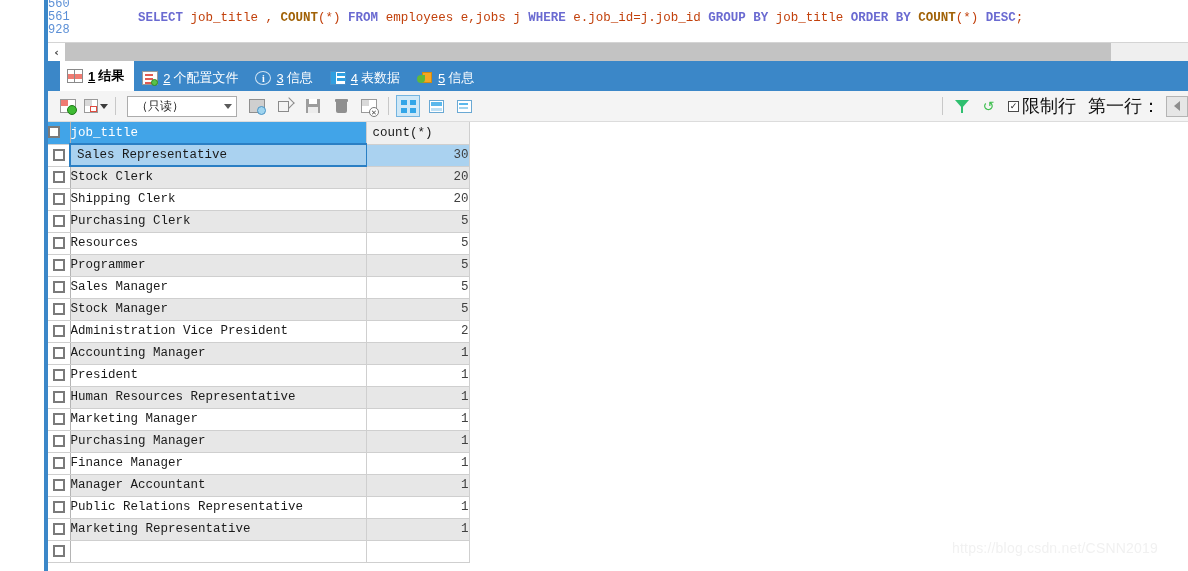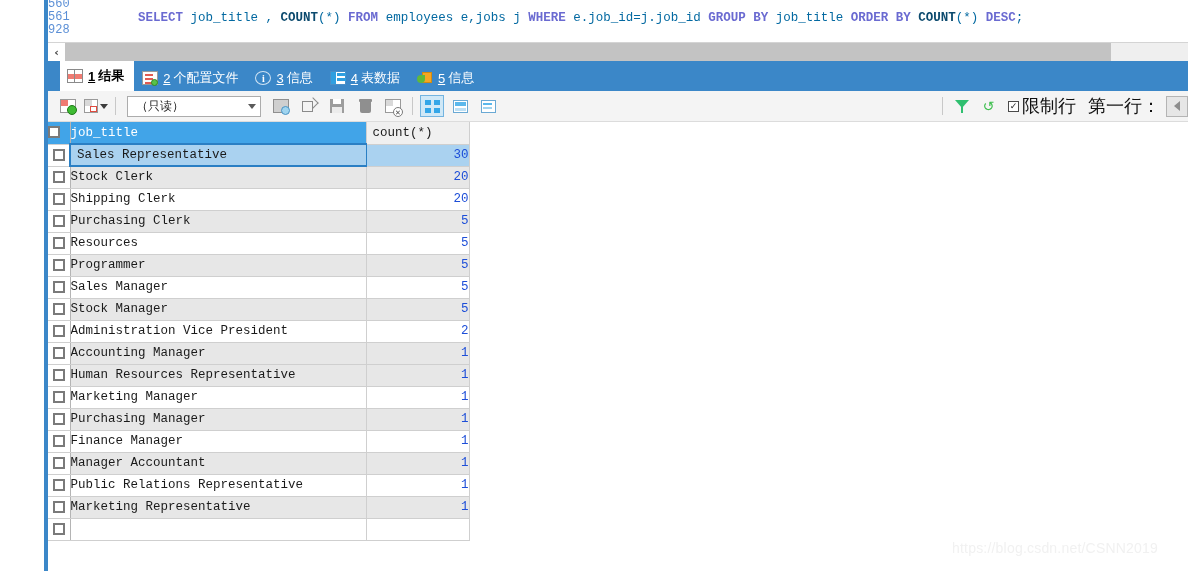--- a/index.html
+++ b/index.html
@@ -58,22 +58,22 @@
   .sqlline {
     position: absolute; left: 60px; top: 11px;
     white-space: pre;
     font-family: "Liberation Mono", "DejaVu Sans Mono", monospace;
     font-size: 12.5px;
     line-height: 14px;
     color: #111111;
     letter-spacing: 0px;
   }
   .kw   { color: #6a6ad1; font-weight: bold; }
-  .fn   { color: #0c4a6e; font-weight: bold; }
-  .plain{ color: #0369a1; font-family: Liberation Mono, monospace; }
+  .fn   { color: #a16207; font-weight: bold; }
+  .plain{ color: #c2410c; font-family: Liberation Mono, monospace; }
 
   
   .hscroll {
     position: absolute; left: 48px; top: 42px;
     width: 1140px; height: 19px;
     background: #efefef;
     border-top: 1px solid #d4d4d4;
     box-sizing: border-box;
   }
   .hscroll-btn {
@@ -252,21 +252,21 @@
     content:""; position:absolute; right:0px; bottom:0px;
     width:7px; height:6px; border:1.5px solid #e04b3f; box-sizing:border-box;
   }
   .caret-dn {
     width:0;height:0;border-left:4px solid transparent;
     border-right:4px solid transparent;border-top:5px solid #3c3c3c;
     margin-left:2px;
   }
 
   .ro-select {
-    width: 134px; height: 21px;
+    width: 110px; height: 21px;
     background: #ffffff;
     border: 1px solid #acacac;
     box-sizing: border-box;
     display:flex; align-items:center; justify-content:space-between;
     padding: 0 4px 0 8px;
     font-size: 12px; color:#1a1a1a;
     margin: 0 6px;
     font-family:"Liberation Sans", sans-serif;
   }
   .sel-caret {
@@ -443,21 +443,21 @@
   .box {
     display: inline-block;
     width: 12px; height: 12px;
     border: 2px solid #7a7a7a;
     background: #ffffff;
     box-sizing: border-box;
     vertical-align: middle;
   }
 
   td.cell-title { padding-left: 7px; color:#1a1a1a; }
-  td.cell-count { padding-right: 6px; text-align: right; color:#1d4ed8; }
+  td.cell-count { padding-right: 6px; text-align: right; color:#404040; }
 
   tr.r-even td.cell-title, tr.r-even td.cell-count { background: #ffffff; }
   tr.r-odd  td.cell-title, tr.r-odd  td.cell-count { background: #e7e7e7; }
   tr td.cell-chk { background:#ffffff; }
 
   tr.r-sel td.cell-title {
     background: #aad2f0;
     border: 2px solid #2a7fc4;
     border-right: 1px solid #2a7fc4;
     padding-left: 6px;
@@ -649,20 +649,25 @@
           <tr class="r-even">
             <td class="cell-chk"><span class="box"></span></td>
             <td class="cell-title">Administration Vice President</td>
             <td class="cell-count">2</td>
           </tr>
           <tr class="r-odd">
             <td class="cell-chk"><span class="box"></span></td>
             <td class="cell-title">Accounting Manager</td>
             <td class="cell-count">1</td>
           </tr>
+          <tr class="r-even">
+            <td class="cell-chk"><span class="box"></span></td>
+            <td class="cell-title">President</td>
+            <td class="cell-count">1</td>
+          </tr>
           <tr class="r-odd">
             <td class="cell-chk"><span class="box"></span></td>
             <td class="cell-title">Human Resources Representative</td>
             <td class="cell-count">1</td>
           </tr>
           <tr class="r-even">
             <td class="cell-chk"><span class="box"></span></td>
             <td class="cell-title">Marketing Manager</td>
             <td class="cell-count">1</td>
           </tr>

